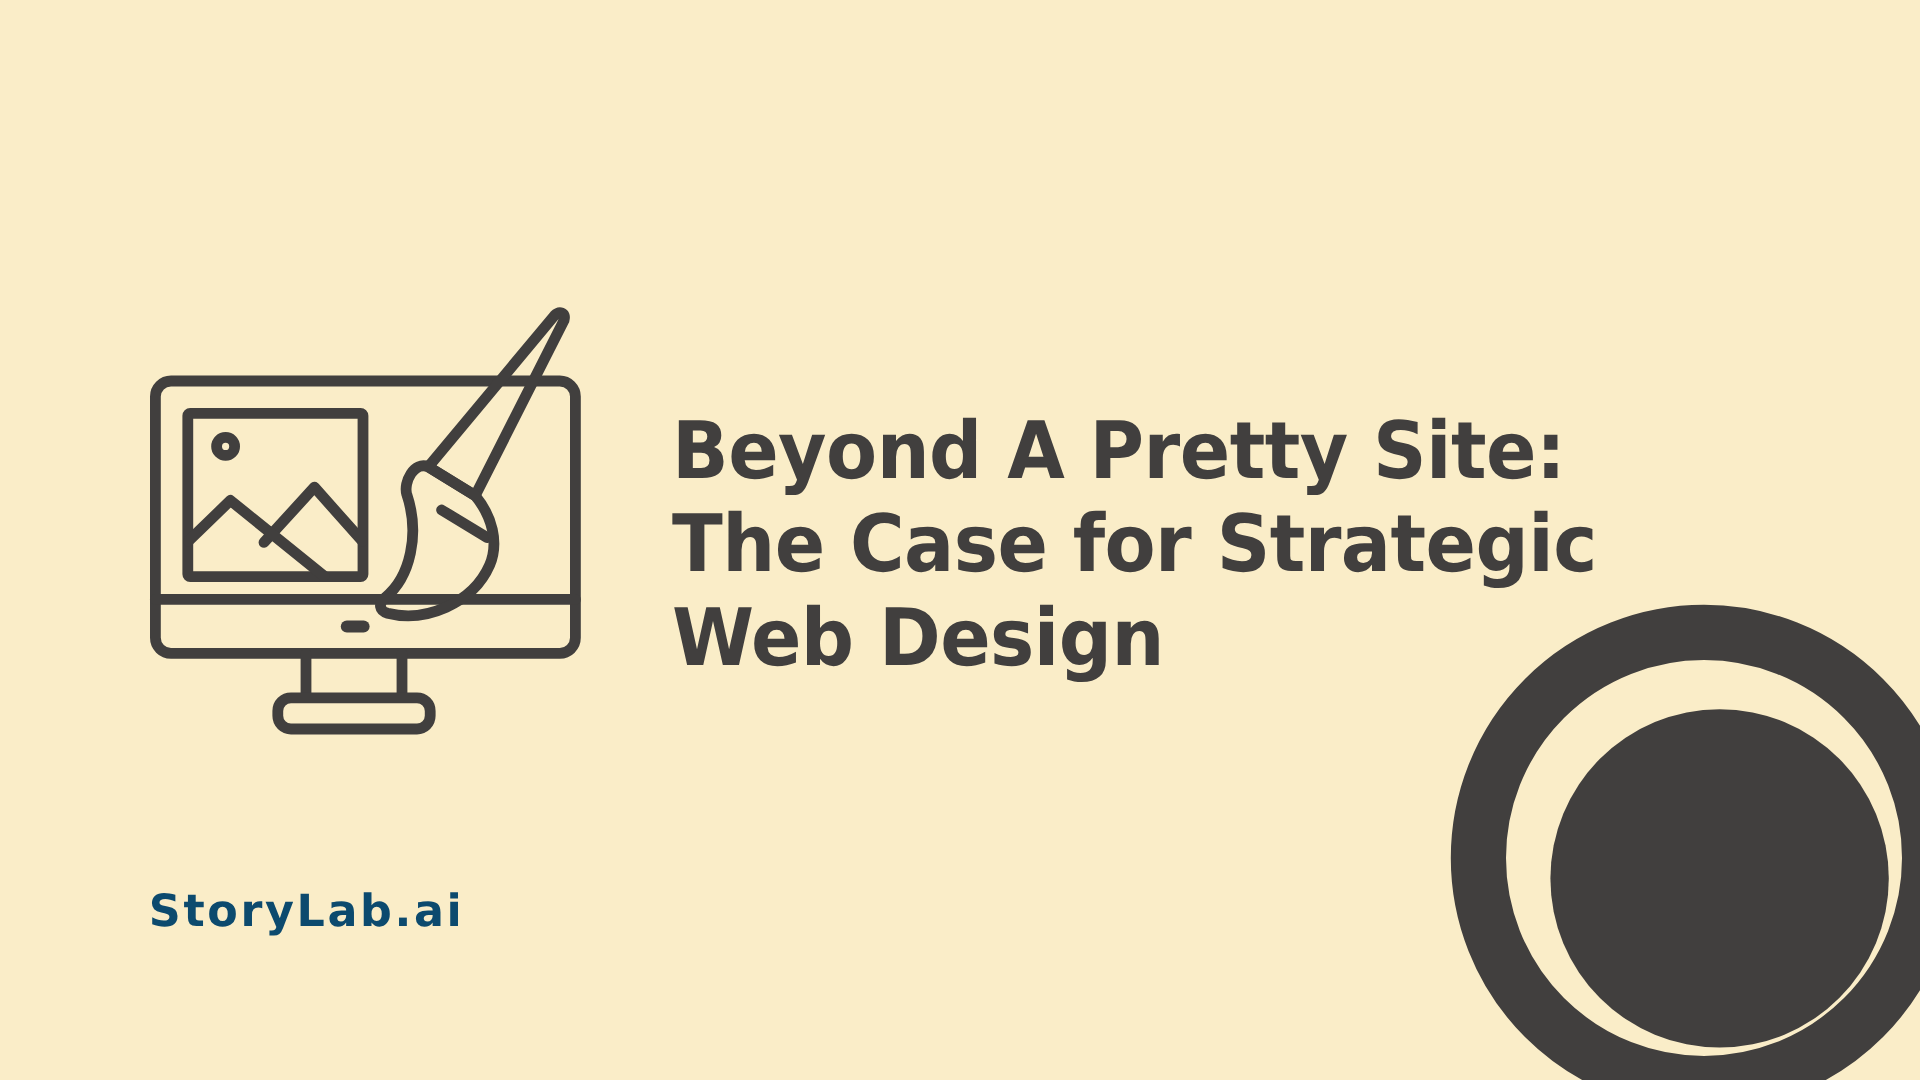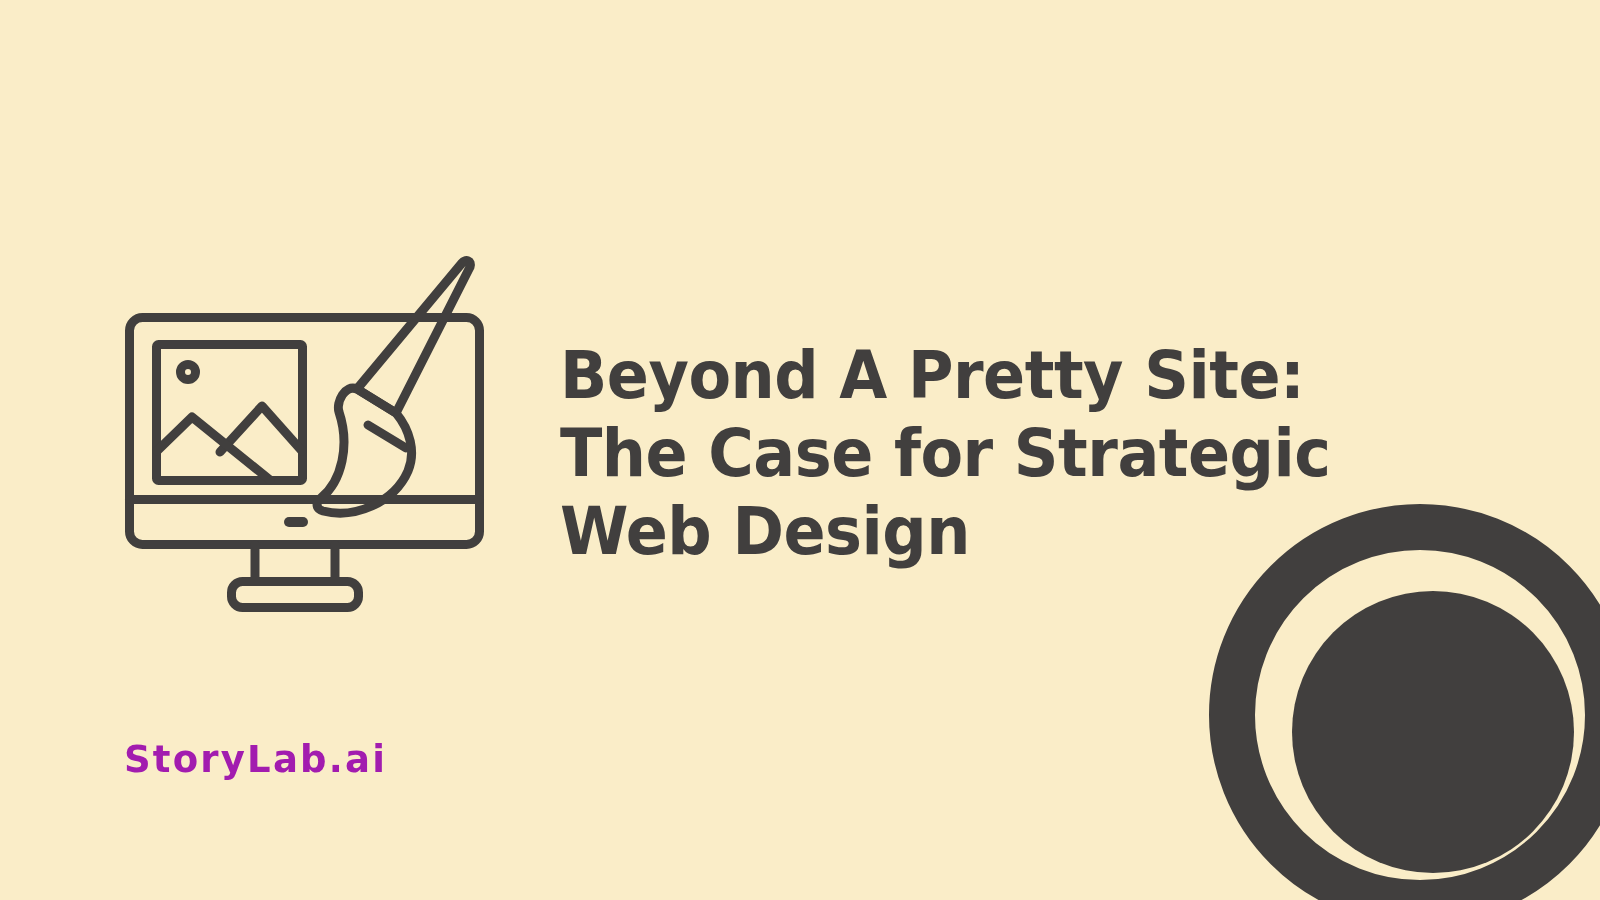--- a/index.html
+++ b/index.html
@@ -128,16 +128,16 @@
     </svg>
   </div>
 
   <h1 id="headline">
     <span class="hl-line" style="color: rgb(65, 63, 62);">Beyond A Pretty Site:</span>
     <span class="hl-line" style="color: rgb(65, 63, 62);">The Case for Strategic</span>
     <span class="hl-line" style="color: rgb(65, 63, 62);">Web Design</span>
   </h1>
 
   <div id="logo">
-    <span class="logo-text" style="color: #a21caf;">StoryLab.ai</span>
+    <span class="logo-text" style="color: #0c4a6e;">StoryLab.ai</span>
   </div>
 
 </div>
 
 </body></html>

